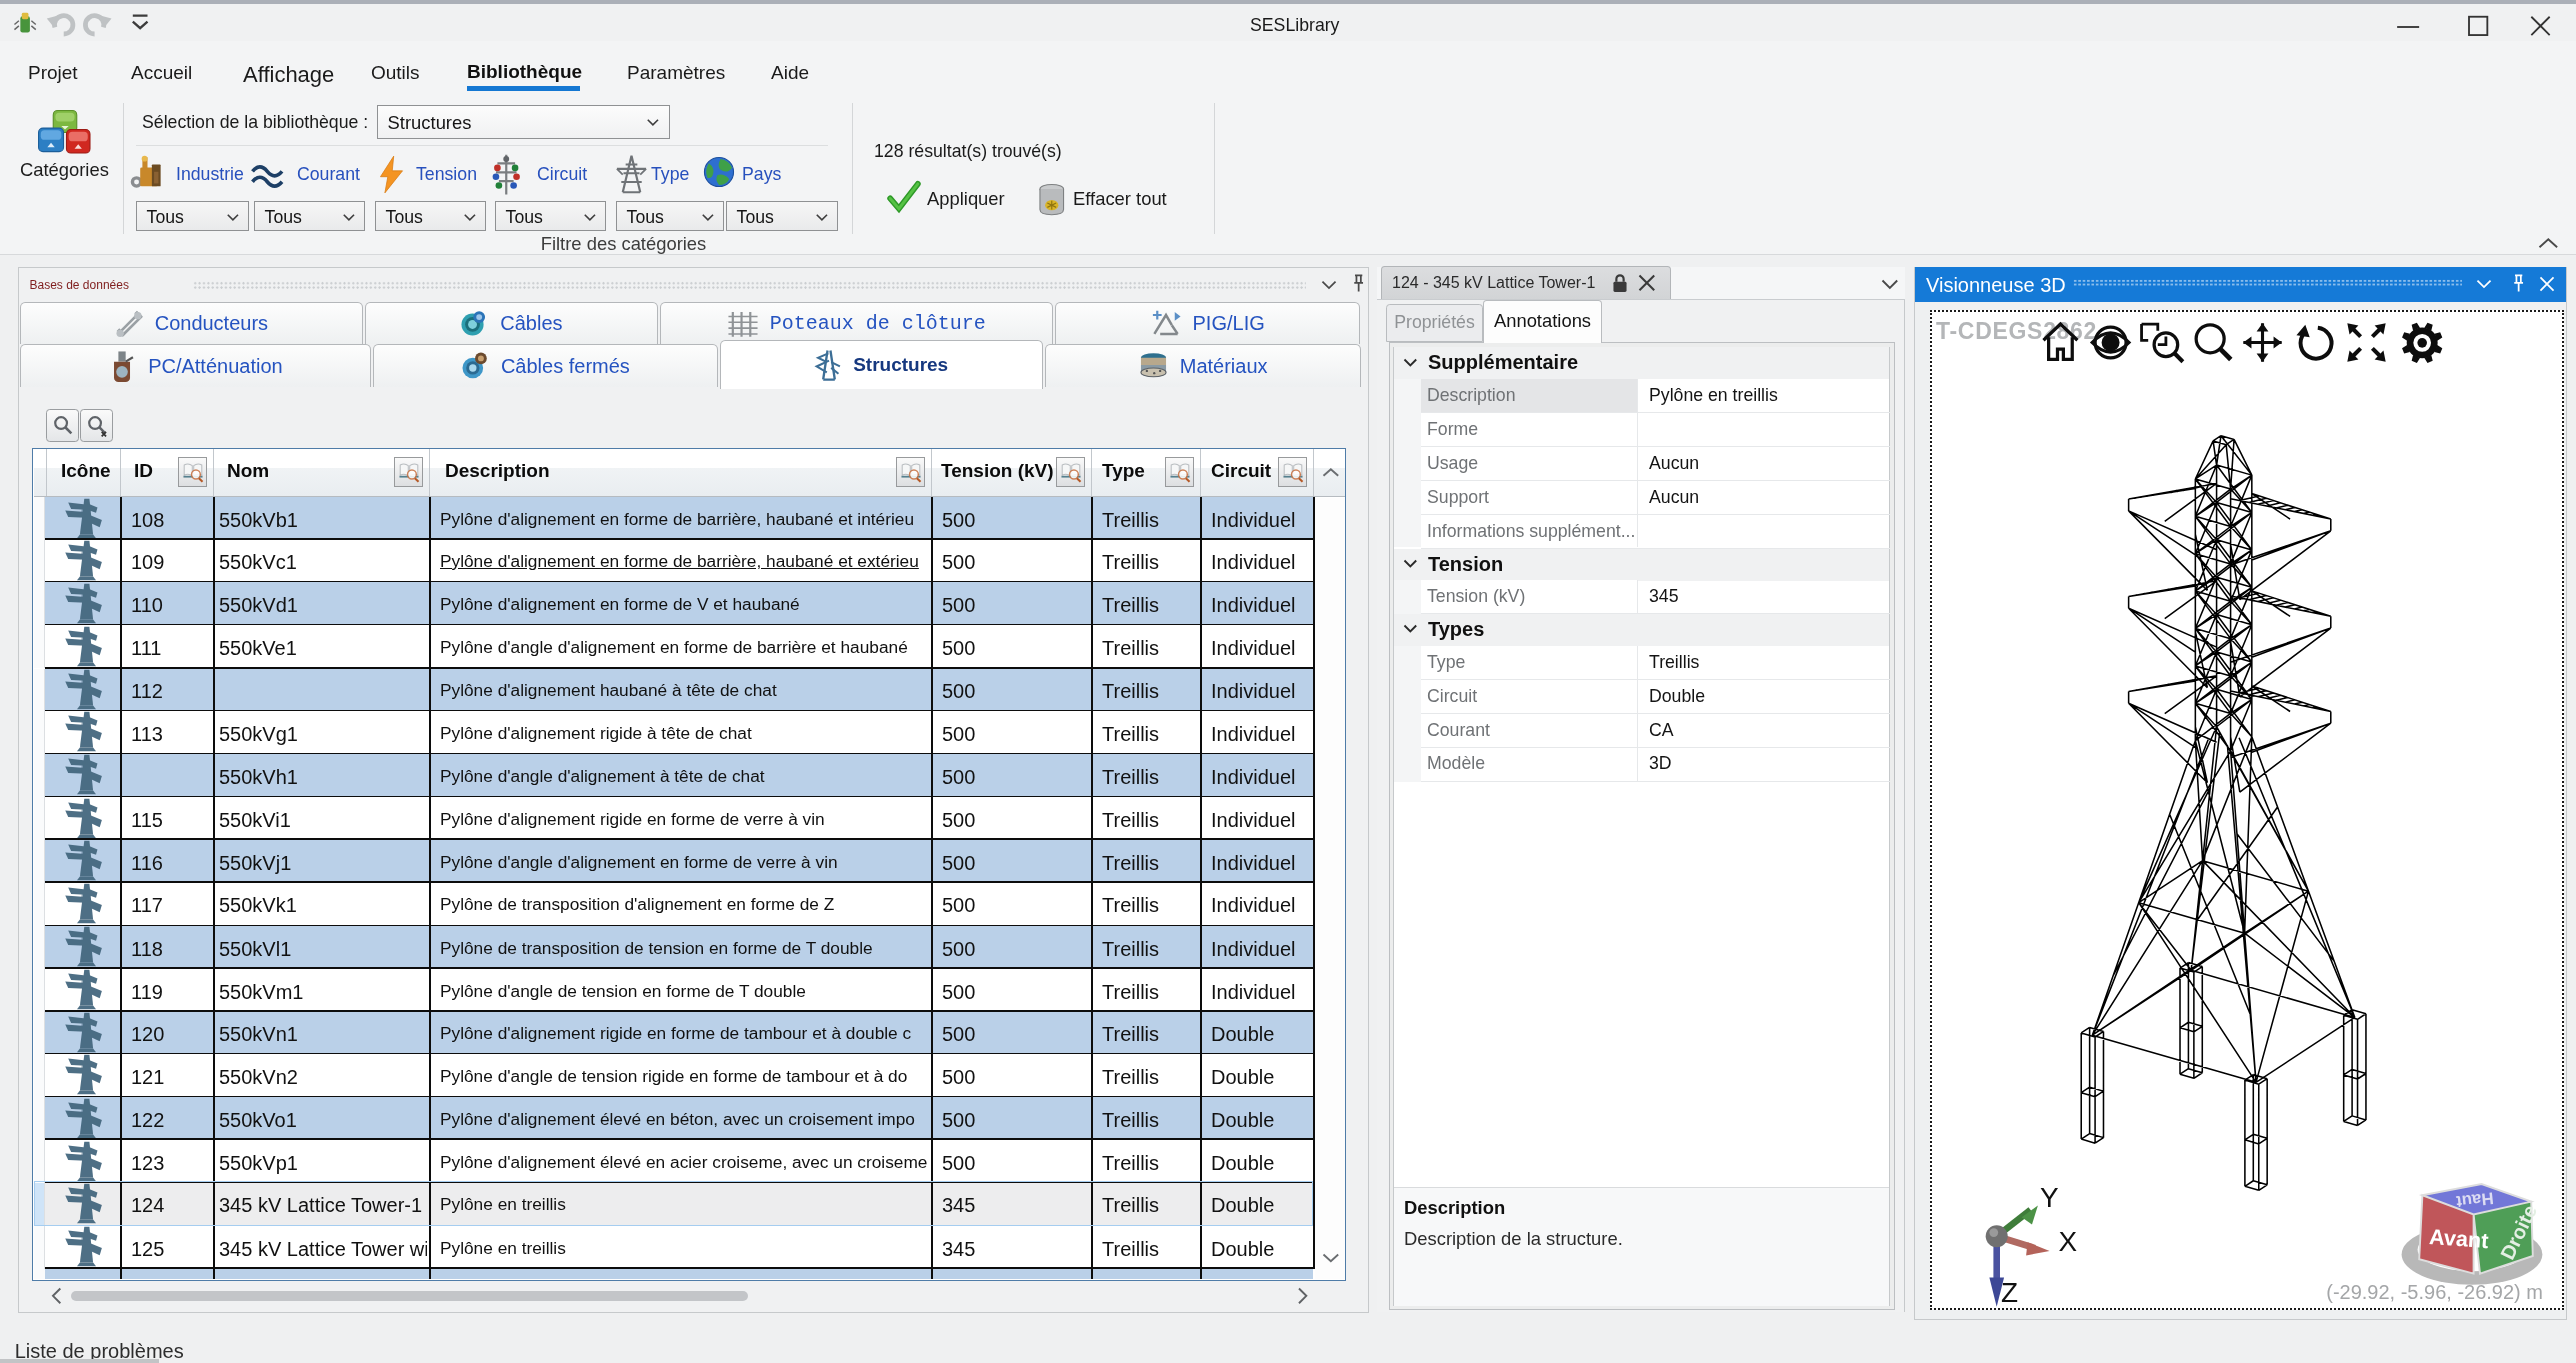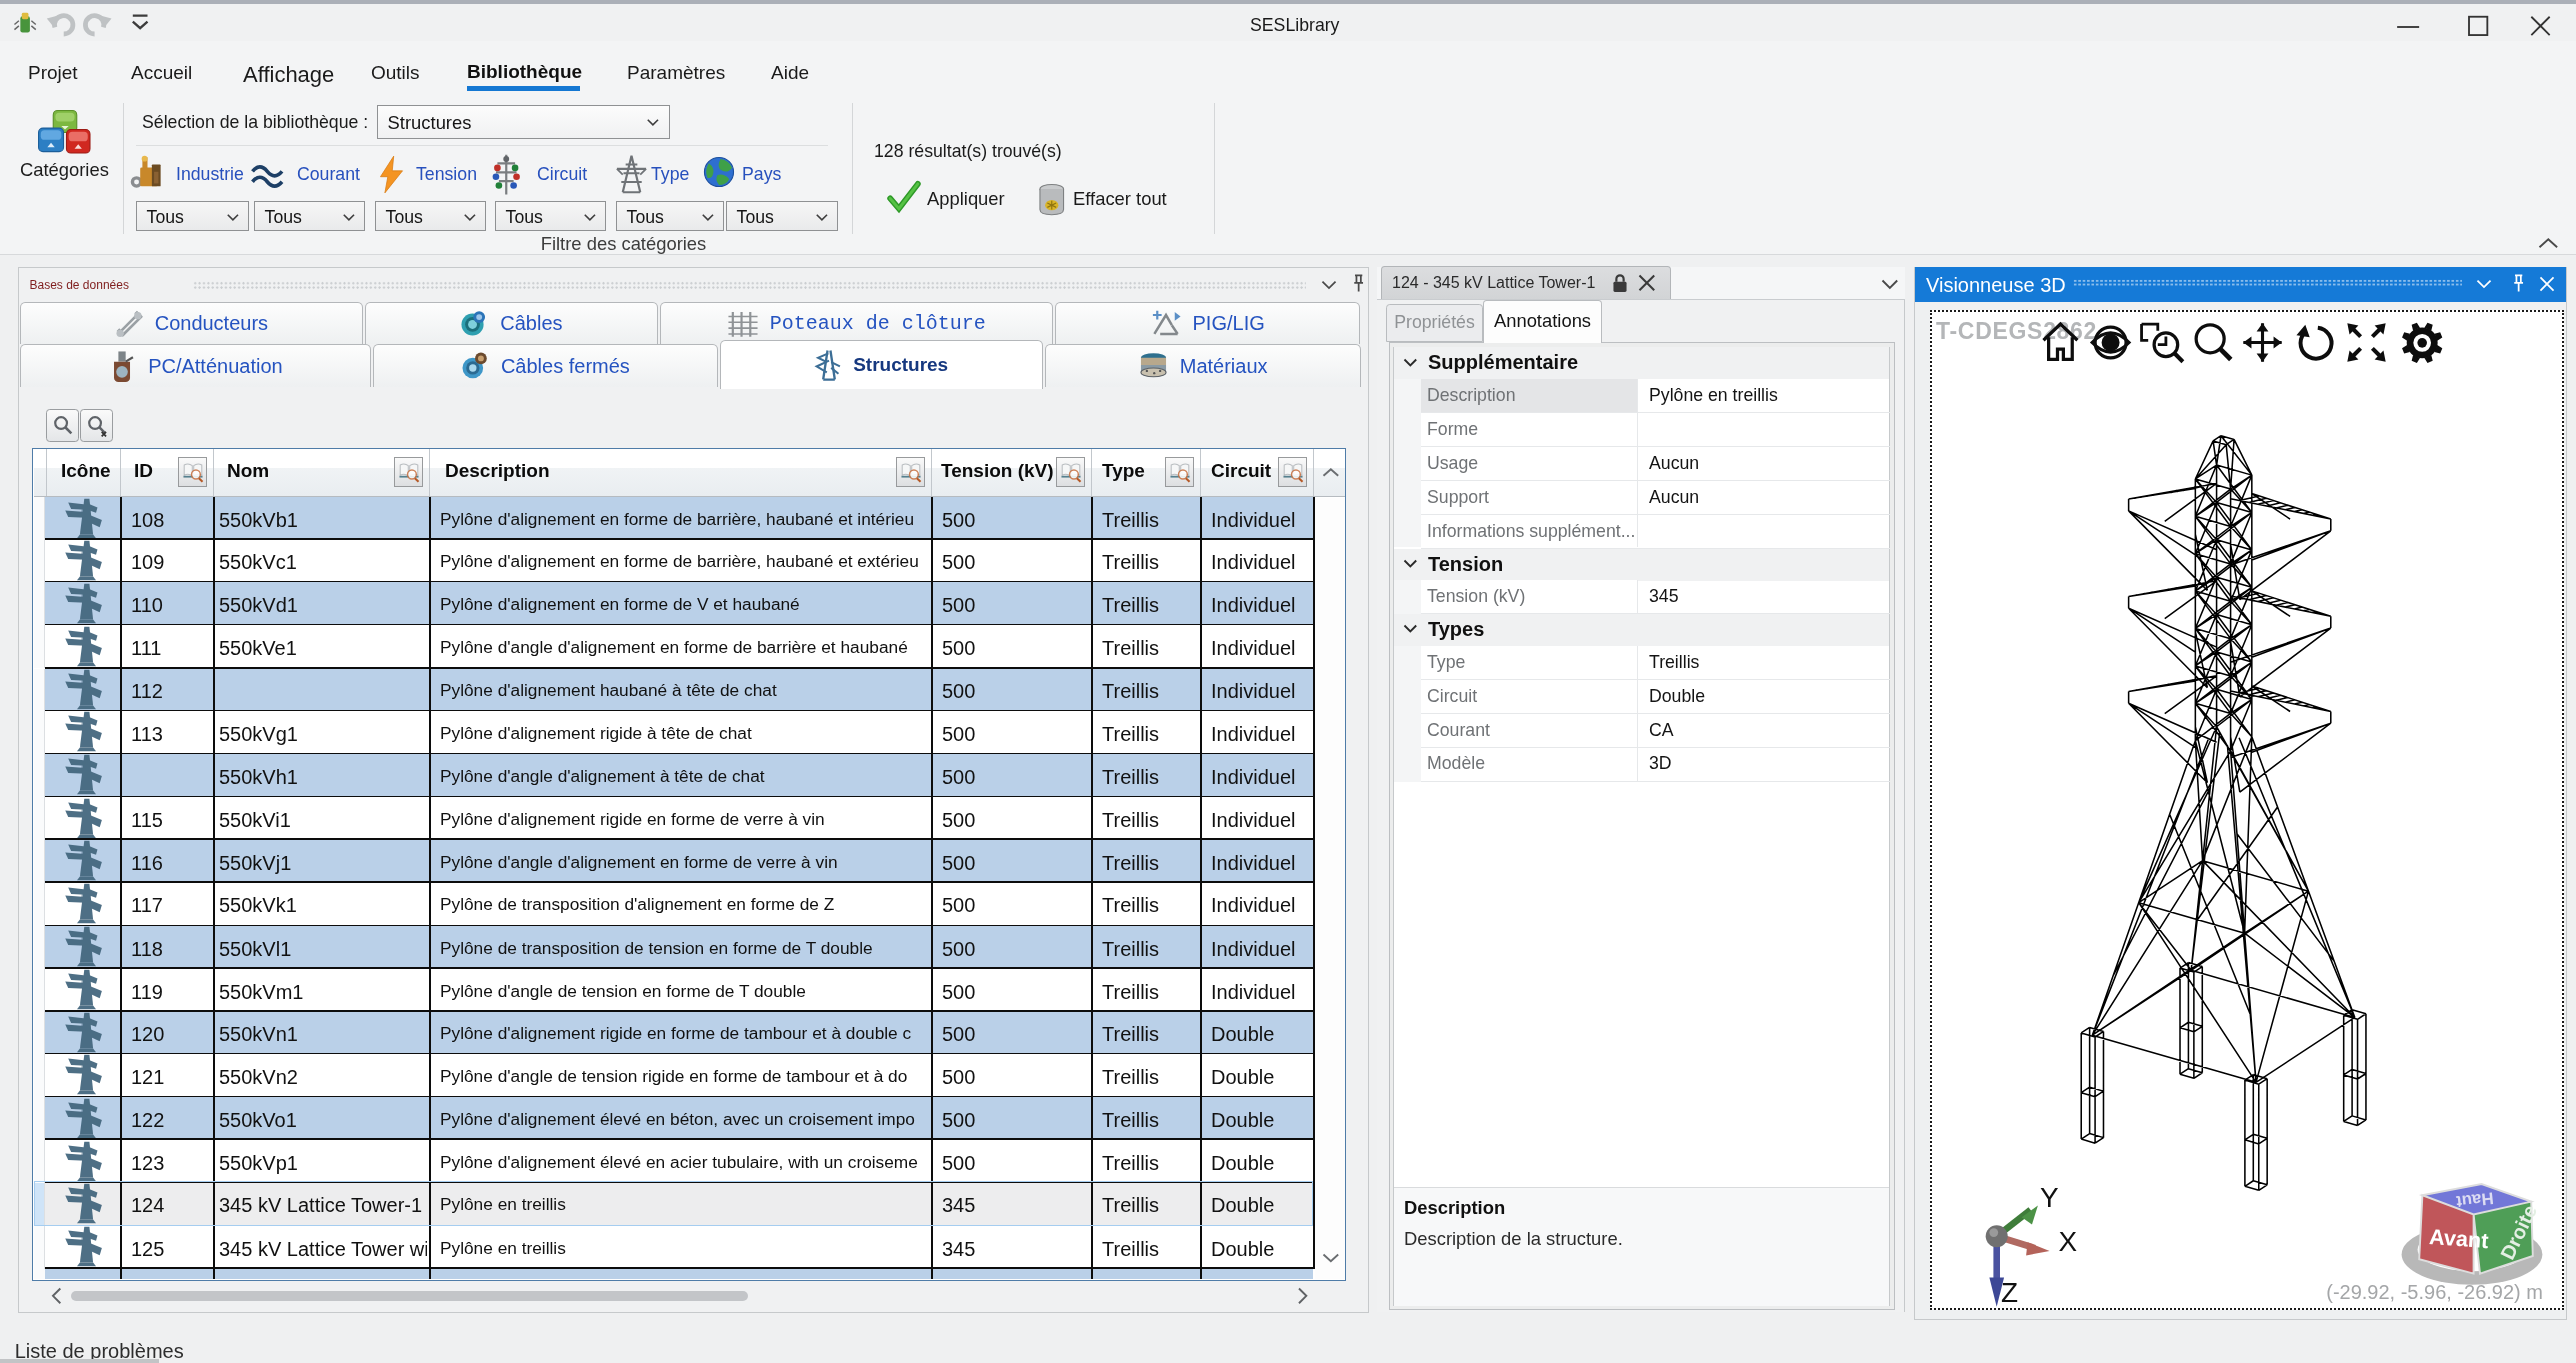--- a/index.html
+++ b/index.html
@@ -379,21 +379,21 @@
 <polygon points="7,6 31,9 31,16 11,15"></polygon>
 <polygon points="3,17 31,19 31,27 7,26"></polygon>
 <polygon points="33,22 53,30 50,40 33,32"></polygon>
 <polygon points="33,7 47,13 45,20 33,16"></polygon>
 <polygon points="23,50 41,50 45,55 19,55"></polygon>
 <polygon points="26,12 38,16 36,26 24,24" opacity="0.55"></polygon>
 </g>
   </svg>
 <div class="cell" style="left:131px;top:551px;width:74px;">109</div>
 <div class="cell" style="left:219px;top:551px;width:208px;">550kVc1</div>
-<div class="cell" style="left:440px;top:551px;width:490px;font-size:17.3px;">Pylône d'alignement en forme de barrière, haubané et extérieu</div>
+<div class="cell" style="left:440px;top:551px;width:490px;font-size:17.3px;text-decoration:underline;">Pylône d'alignement en forme de barrière, haubané et extérieu</div>
 <div class="cell" style="left:942px;top:551px;width:140px;">500</div>
 <div class="cell" style="left:1102px;top:551px;width:92px;">Treillis</div>
 <div class="cell" style="left:1211px;top:551px;width:96px;">Individuel</div>
 <div class="abs" style="left:45px;top:581px;width:1268px;height:2.2px;background:#0c0c0c;"></div>
 <div class="abs" style="left:45px;top:582px;width:1268px;height:43px;background:#bad0e8;"></div>
 <div class="abs" style="left:34px;top:582px;width:11px;height:43px;background:#fafbfc;border-right:0.7px solid #dcdfe2;box-sizing:border-box;"></div>
 <svg class="abs" style="left:63px;top:583px;" width="47" height="41" viewBox="0 0 64 56">
 <defs>
       <filter id="tb">
         <feGaussianBlur stdDeviation="0.9"></feGaussianBlur>
@@ -729,21 +729,21 @@
 <polygon points="7,6 31,9 31,16 11,15"></polygon>
 <polygon points="3,17 31,19 31,27 7,26"></polygon>
 <polygon points="33,22 53,30 50,40 33,32"></polygon>
 <polygon points="33,7 47,13 45,20 33,16"></polygon>
 <polygon points="23,50 41,50 45,55 19,55"></polygon>
 <polygon points="26,12 38,16 36,26 24,24" opacity="0.55"></polygon>
 </g>
   </svg>
 <div class="cell" style="left:131px;top:1152px;width:74px;">123</div>
 <div class="cell" style="left:219px;top:1152px;width:208px;">550kVp1</div>
-<div class="cell" style="left:440px;top:1152px;width:490px;font-size:17.3px;">Pylône d'alignement élevé en acier tubulaire, with un croiseme</div>
+<div class="cell" style="left:440px;top:1152px;width:490px;font-size:17.3px;">Pylône d'alignement élevé en acier croiseme, avec un croiseme</div>
 <div class="cell" style="left:942px;top:1152px;width:140px;">500</div>
 <div class="cell" style="left:1102px;top:1152px;width:92px;">Treillis</div>
 <div class="cell" style="left:1211px;top:1152px;width:96px;">Double</div>
 <div class="abs" style="left:45px;top:1181px;width:1268px;height:2.2px;background:#0c0c0c;"></div>
 <div class="abs" style="left:45px;top:1183px;width:1268px;height:43px;background:#ededee;"></div>
 <div class="abs" style="left:34px;top:1183px;width:11px;height:43px;background:#cfe4f8;border-right:0.7px solid #dcdfe2;box-sizing:border-box;"></div>
 <svg class="abs" style="left:63px;top:1183px;" width="47" height="41" viewBox="0 0 64 56">
 <defs>
       <filter id="tb">
         <feGaussianBlur stdDeviation="0.9"></feGaussianBlur>

